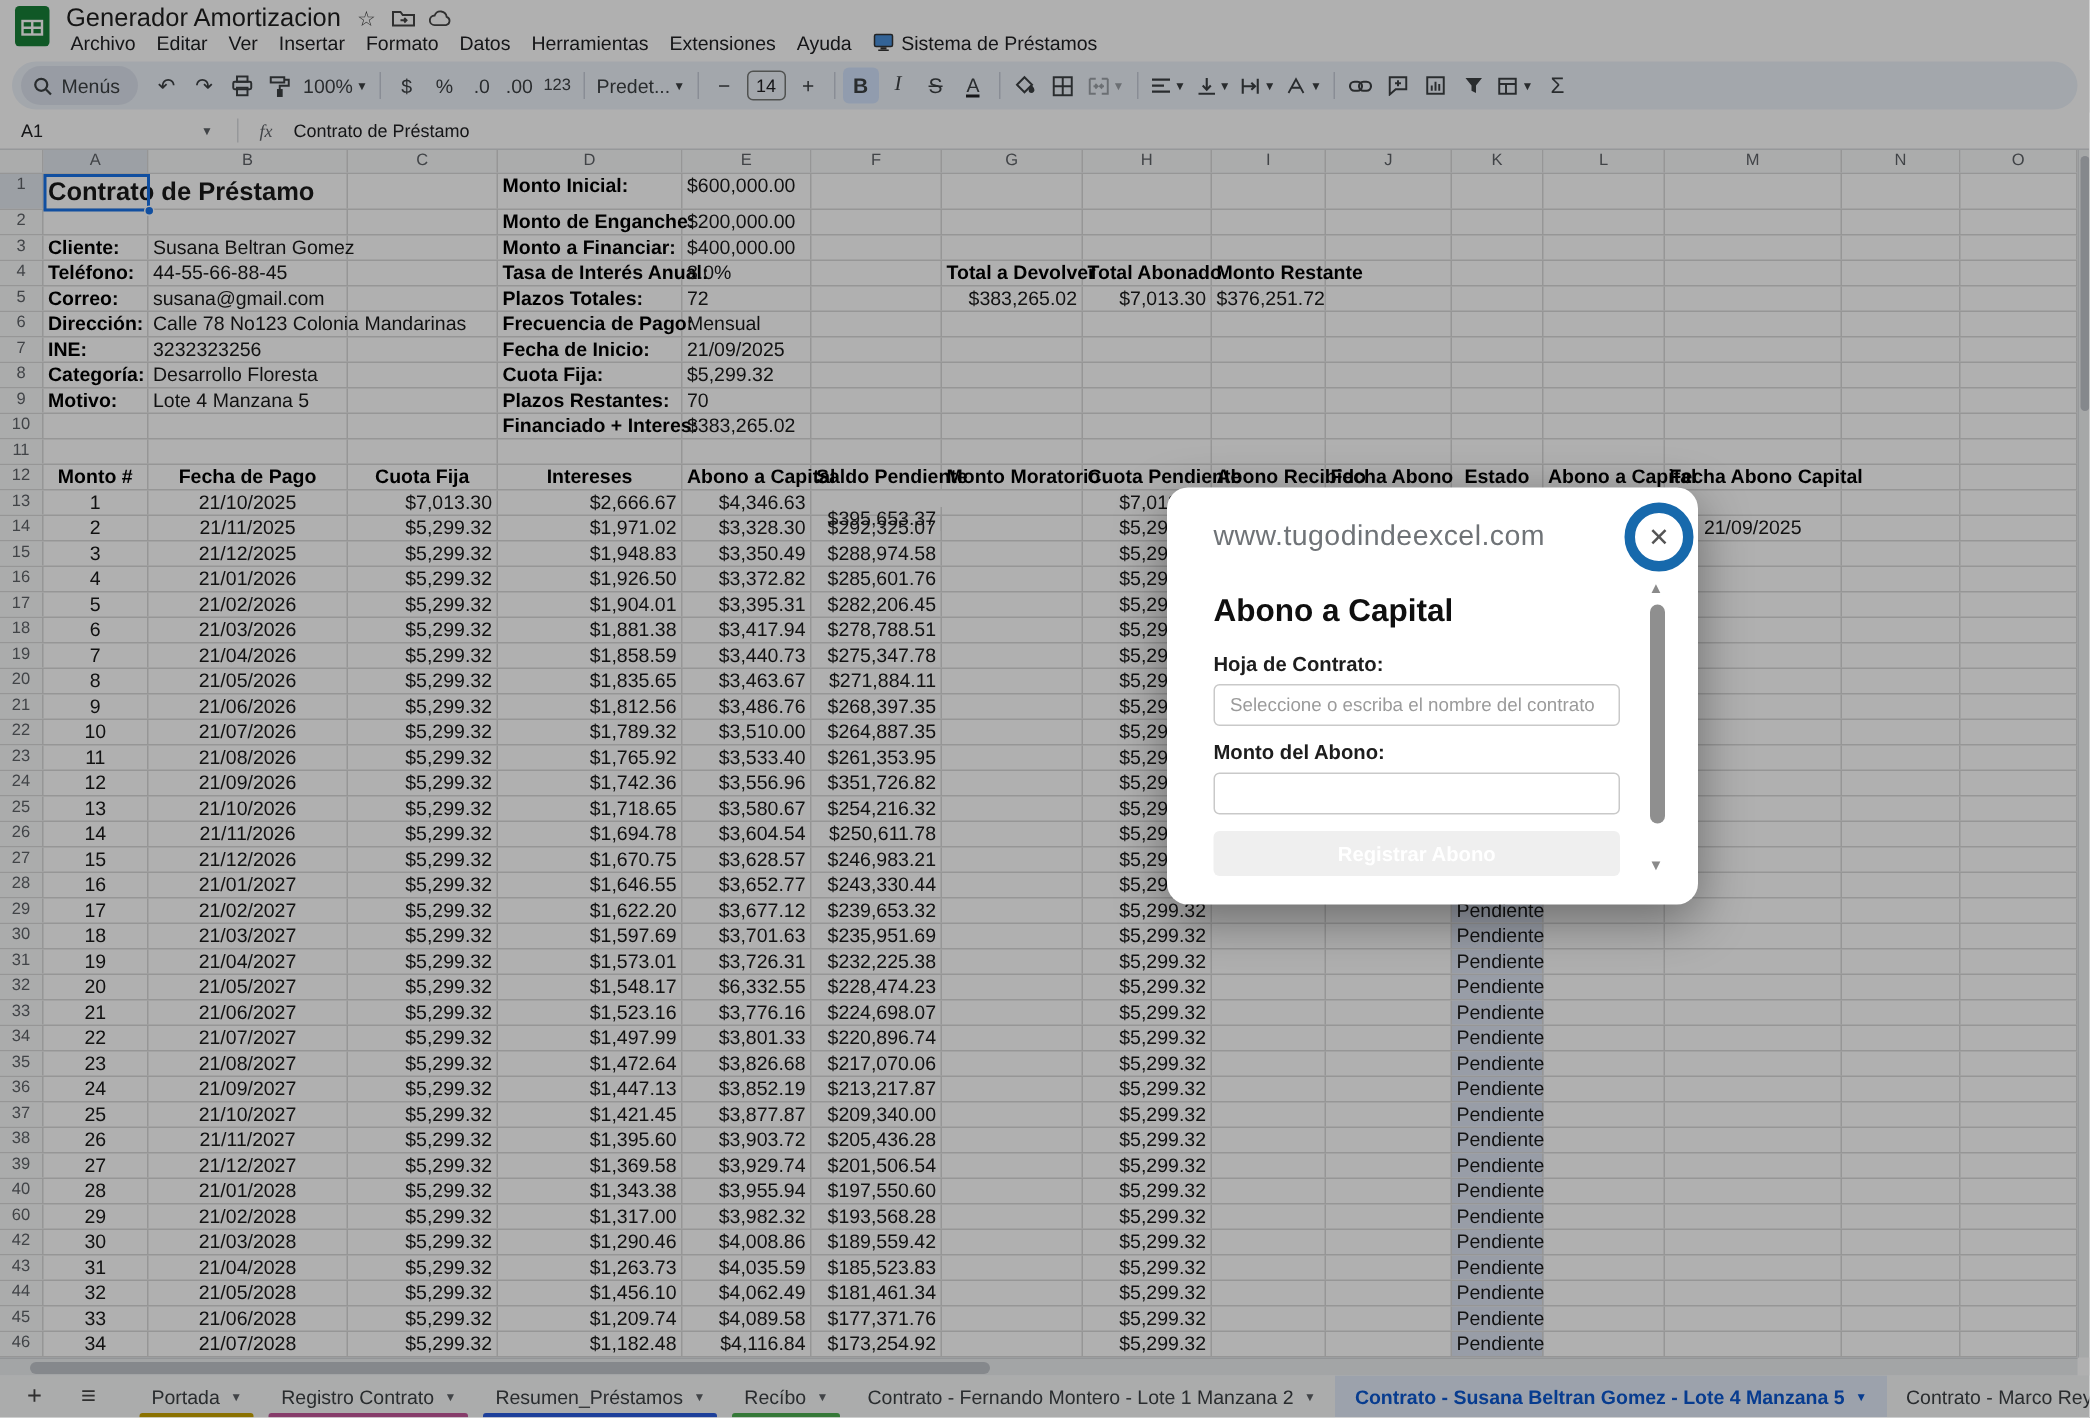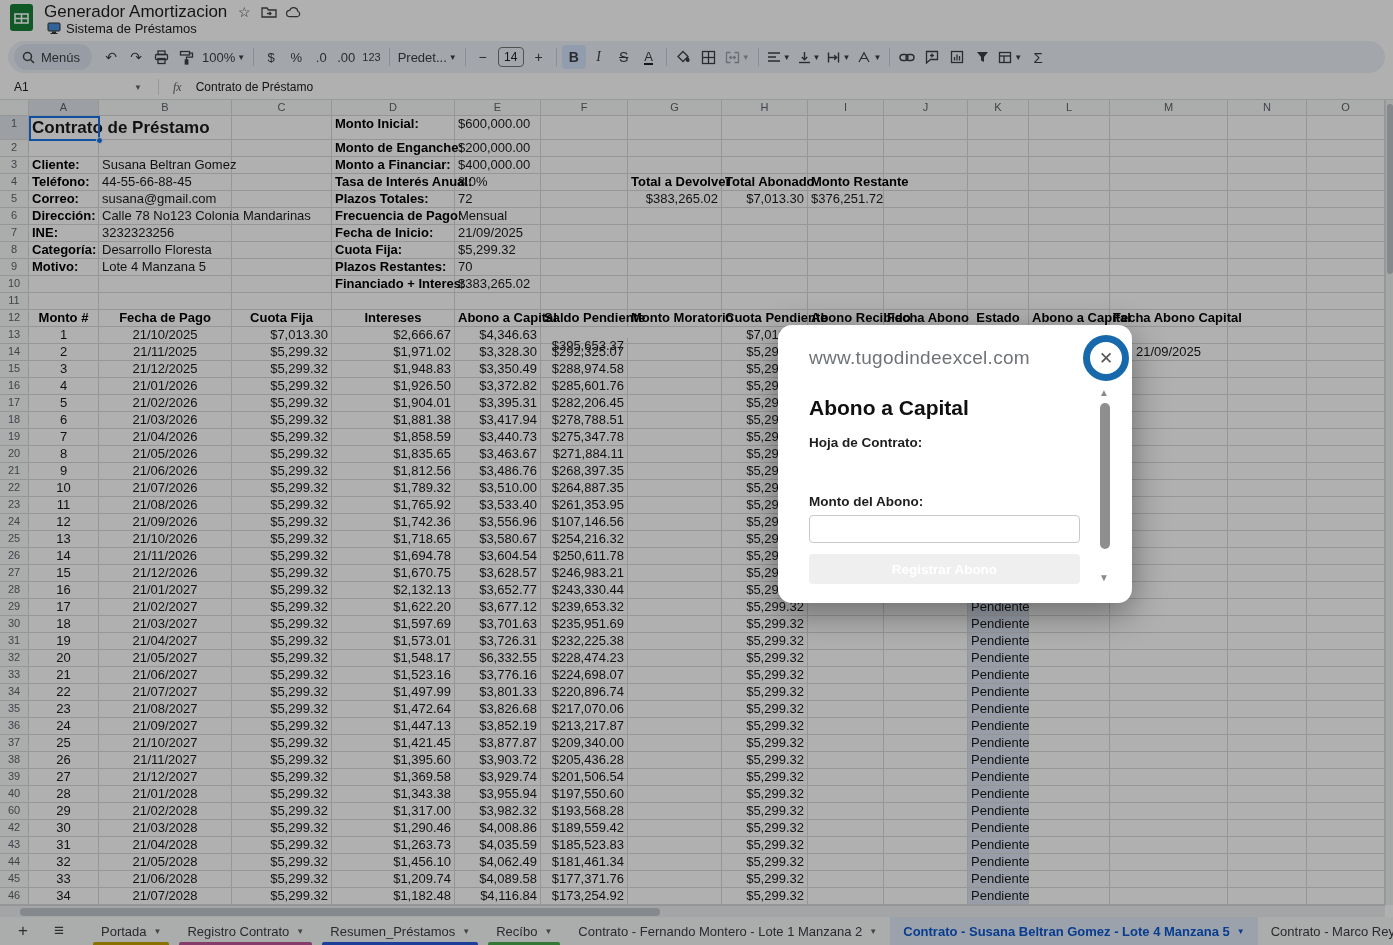--- a/index.html
+++ b/index.html
@@ -104,20 +104,31 @@
           <path d="M6 8.5 h4 M8.5 7 l1.5 1.5 -1.5 1.5"></path>
         </svg>
       </span>
     <span class="tb-ico">
         <svg width="17" height="13" viewBox="0 0 17 13" fill="none" stroke="#444" stroke-width="1.3">
           <path d="M4 11 a3.4 3.4 0 0 1 0-6.8 a4.4 4.4 0 0 1 8.5 1 a3 3 0 0 1-.5 5.8 z"></path>
         </svg>
       </span>
   </div>
   <div class="menubar">
+    <div class="menu-items">
+        <div class="menu-item">Archivo</div>
+        <div class="menu-item">Editar</div>
+        <div class="menu-item">Ver</div>
+        <div class="menu-item">Insertar</div>
+        <div class="menu-item">Formato</div>
+        <div class="menu-item">Datos</div>
+        <div class="menu-item">Herramientas</div>
+        <div class="menu-item">Extensiones</div>
+        <div class="menu-item">Ayuda</div>
+      </div>
     <div class="menu-item custom">
       <svg width="14" height="12" viewBox="0 0 14 12">
           <rect x="1" y="1" width="12" height="8" rx="1" fill="#4a90d9" stroke="#333" stroke-width="1"></rect>
           <rect x="5" y="9.5" width="4" height="1.5" fill="#333"></rect>
           <rect x="3.5" y="11" width="7" height="1" fill="#333"></rect>
         </svg>
       <span>Sistema de Préstamos</span>
     </div>
   </div>
 </div>
@@ -1080,21 +1091,21 @@
       <div class="c rt" style="width: 100px;">
         <span>$5,299.32</span>
       </div>
       <div class="c rt" style="width: 123px;">
         <span>$1,742.36</span>
       </div>
       <div class="c rt" style="width: 86px;">
         <span>$3,556.96</span>
       </div>
       <div class="c rt" style="width: 87px;">
-        <span>$107,146.56</span>
+        <span>$351,726.82</span>
       </div>
       <div class="c rt" style="width: 94px;"></div>
       <div class="c rt" style="width: 86px;">
         <span>$5,299.32</span>
       </div>
       <div class="c rt" style="width: 76px;"></div>
       <div class="c ctr" style="width: 84px;"></div>
       <div class="c estado ctr estado" style="width: 61px;">
         <span>Pendiente</span>
       </div>
@@ -1218,21 +1229,21 @@
       <div class="c ctr" style="width: 70px;">
         <span>16</span>
       </div>
       <div class="c ctr" style="width: 133px;">
         <span>21/01/2027</span>
       </div>
       <div class="c rt" style="width: 100px;">
         <span>$5,299.32</span>
       </div>
       <div class="c rt" style="width: 123px;">
-        <span>$2,132.13</span>
+        <span>$1,646.55</span>
       </div>
       <div class="c rt" style="width: 86px;">
         <span>$3,652.77</span>
       </div>
       <div class="c rt" style="width: 87px;">
         <span>$243,330.44</span>
       </div>
       <div class="c rt" style="width: 94px;"></div>
       <div class="c rt" style="width: 86px;">
         <span>$5,299.32</span>
@@ -1942,19 +1953,20 @@
 </div>
 
 <div class="dim"></div>
 <div class="modal">
   <div class="m-site">www.tugodindeexcel.com</div>
   <div class="m-close">
       <span>✕</span>
     </div>
   <div class="m-title">Abono a Capital</div>
   <div class="m-label" style="top:110px;">Hoja de Contrato:</div>
+  <input class="m-input" style="top: 131px;" placeholder="Seleccione o escriba el nombre del contrato">
   <div class="m-label" style="top:169px;">Monto del Abono:</div>
   <input class="m-input" style="top: 190px;" value="">
   <button class="m-btn">Registrar Abono</button>
   <div class="m-up" style="top:62px;">▲</div>
   <div class="m-thumb"></div>
   <div class="m-down" style="top:247px;">▼</div>
 </div>
 
 </body></html>

